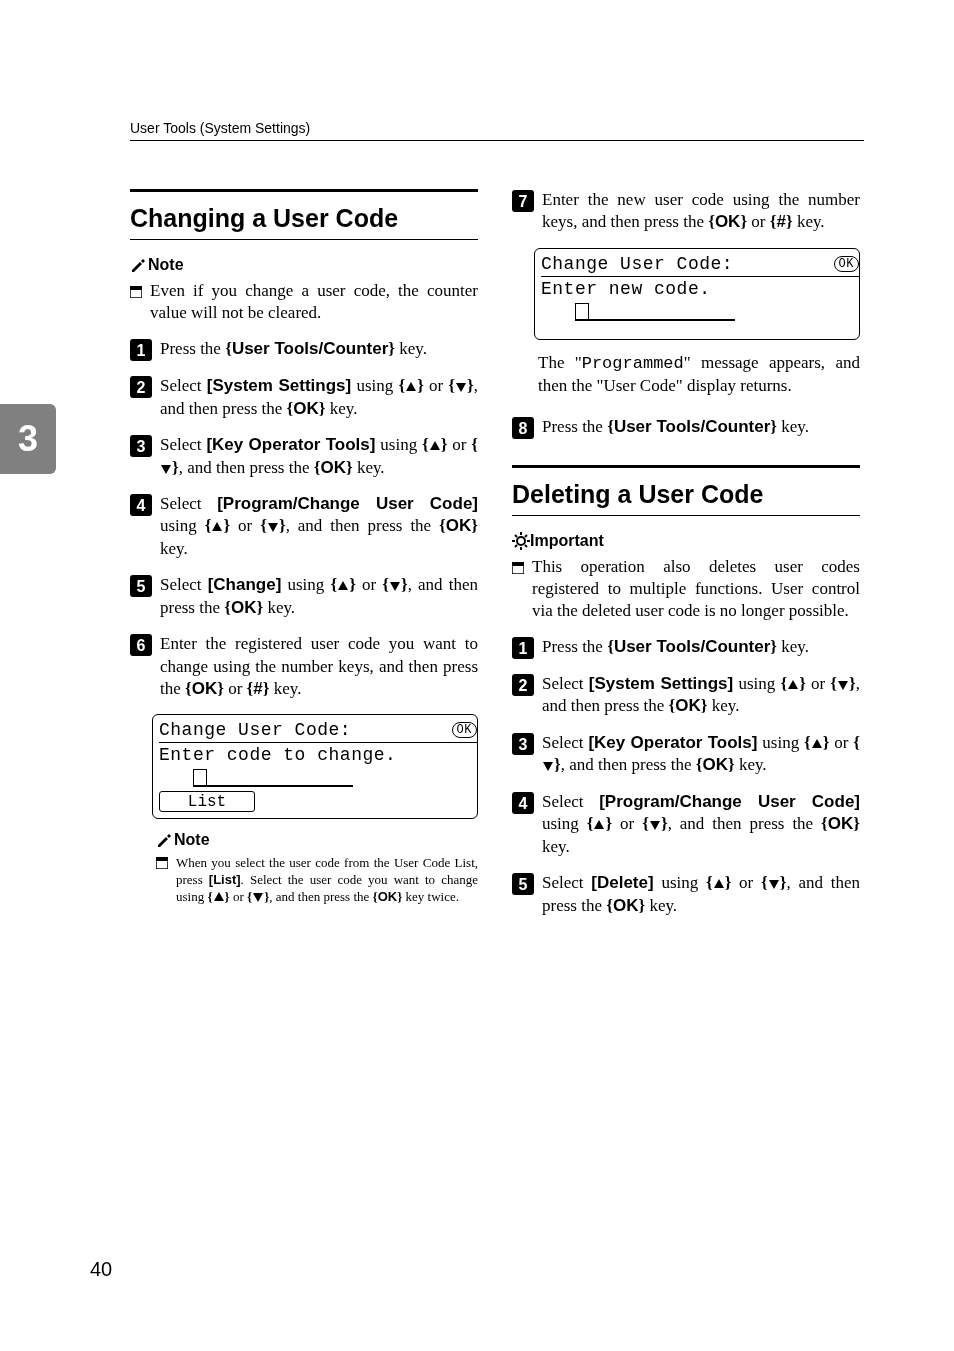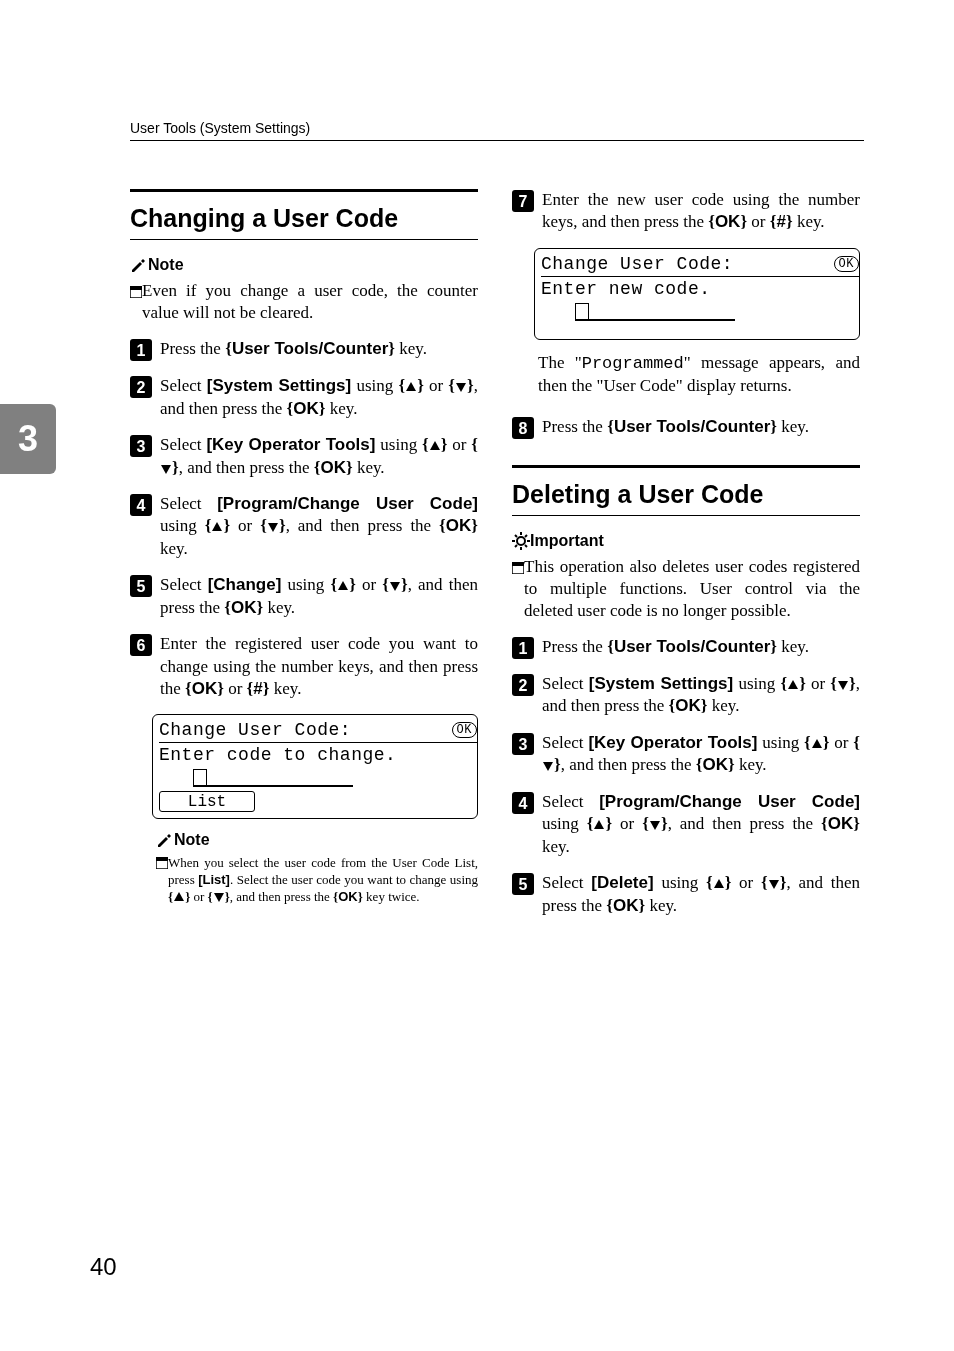--- a/index.html
+++ b/index.html
@@ -57,20 +57,21 @@
     font-family: Arial, Helvetica, sans-serif;
     font-weight: bold;
     font-size: 16px;
     margin-bottom: 6px;
     display: flex;
     align-items: center;
   }
   .note-head svg { flex: 0 0 auto; }
   .bullet-para {
     display: flex;
+    gap: 8px;
     font-size: 17px;
     line-height: 1.3;
     margin-bottom: 14px;
   }
   .bullet-para .sq {
     flex: 0 0 auto;
     padding-top: 2px;
   }
   .bullet-para .txt { text-align: justify; }
   .step {
@@ -158,21 +159,21 @@
     line-height: 1.32;
     margin: 0 0 18px 26px;
     text-align: justify;
   }
   .mono { font-family: "Courier New", monospace; }
   .page-num {
     position: absolute;
     left: 90px;
     bottom: 70px;
     font-family: Arial, Helvetica, sans-serif;
-    font-size: 24px;
+    font-size: 20px;
   }
   .arrow-key {
     display: inline-flex;
     vertical-align: -3px;
   }
 </style>
 </head>
 <body>
 
 <svg width="0" height="0" style="position:absolute">

